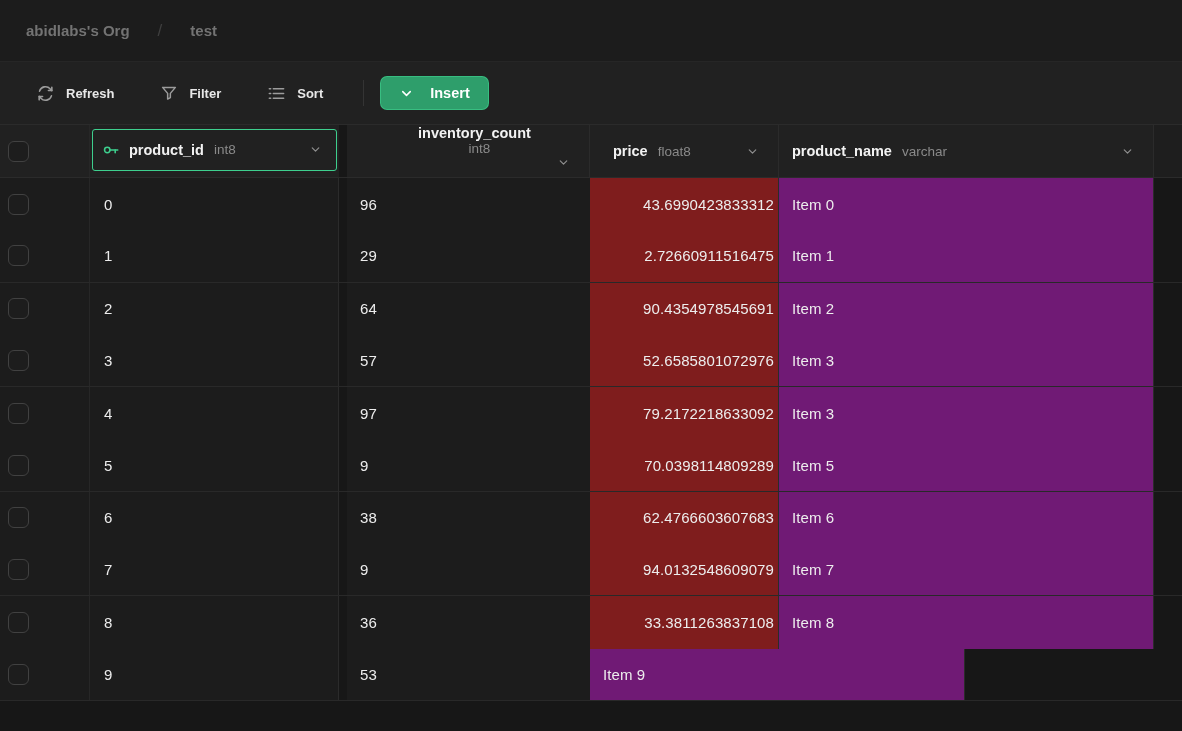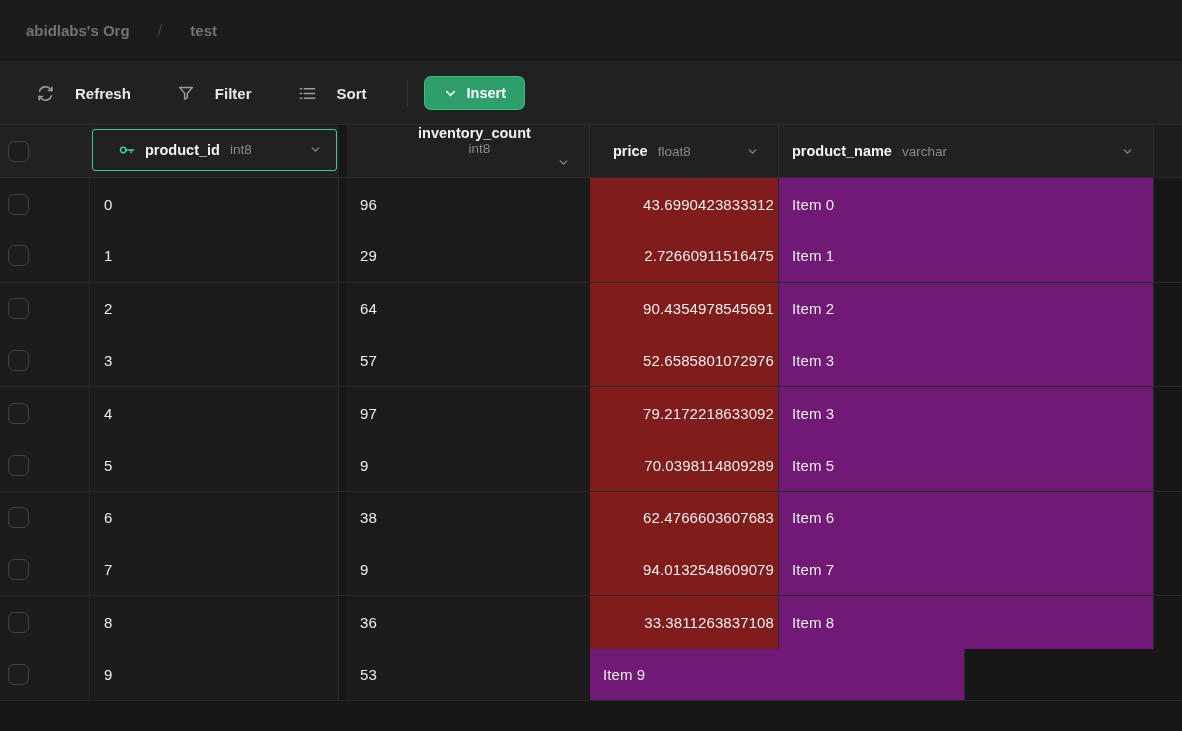--- a/index.html
+++ b/index.html
@@ -20,29 +20,29 @@
   }
   .crumb { font-size:15px; font-weight:600; color:#737373; cursor:pointer; }
   .crumb-sep { color:#3f3f3f; font-size:17px; margin:0 28px; font-weight:400; }
 
   
   .toolbar {
     height:63px; background:#212121; border-bottom:1px solid #2b2b2b;
     display:flex; align-items:center; padding:0 24px;
   }
   .tbtn {
-    display:flex; align-items:center; gap:20px;
+    display:flex; align-items:center; gap:11px;
     background:none; border:none; color:#e8e8e8;
-    font-family:inherit; font-size:15px; font-weight:600;
+    font-family:inherit; font-size:13px; font-weight:600;
     margin-right:22px; padding:8px 12px; border-radius:6px; cursor:pointer;justify-content:flex-end;
   }
   .tbtn .ticon { color:#9c9c9c; }
   .tb-divider { width:1px; height:26px; background:#343434; margin:0 16px 0 6px; }
   .insert-btn {
-    display:flex; align-items:center; gap:9px;
+    display:flex; align-items:center; gap:16px;
     height:34px; padding:0 18px;
     background:#2e9e6b; border:1px solid rgba(62,207,142,.65);
     border-radius:7px; color:#ffffff;
     font-family:inherit; font-size:14.5px; font-weight:600; cursor:pointer;
   }
 
   
   .grid { display:flex; flex-direction:column; height:605px; }
   .hrow {
     display:flex; height:53px; background:#212121;
@@ -61,21 +61,21 @@
 
   .hrow .c-check, .hrow .c-inv, .hrow .c-price, .hrow .c-name { background:#212121; }
   .hrow .c-empty { background:#1e1e1e; }
   .hrow .c-id { background:#212121; padding:0; border-right:none; }
   .hrow .c-inv { border-right:1px solid #2b2b2b;flex-direction:column; }
   .hrow .c-price { justify-content:flex-start; padding-left:23px; padding-right:0; }
 
   .pk-box {
     flex:1; height:42px; margin:2px 2px 5px 2px;
     border:1px solid #3ecf8e; border-radius:3px;
-    display:flex; align-items:center; padding-left:25px; cursor:pointer;
+    display:flex; align-items:center; padding-left:9px; cursor:pointer;
   }
   .hcell { cursor:pointer; }
   .col-name { font-size:14.5px; font-weight:700; color:#f2f2f2; white-space:nowrap; }
   .col-type { font-size:13.5px; color:#8a8a8a; margin-left:10px; white-space:nowrap; }
   .hchev { margin-left:auto; padding-right:19px; color:#8f8f8f; cursor:pointer; }
   .pk-box .hchev { padding-right:14px; }
   .key-icon { margin-right:9px; }
 
   .cell-text { font-size:15px; color:#ededed; letter-spacing:.1px; }
 

